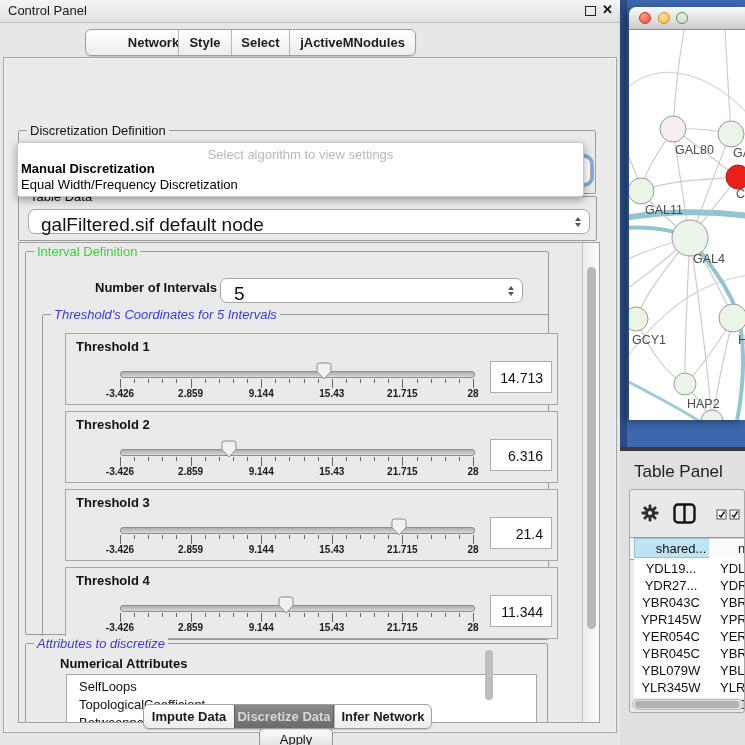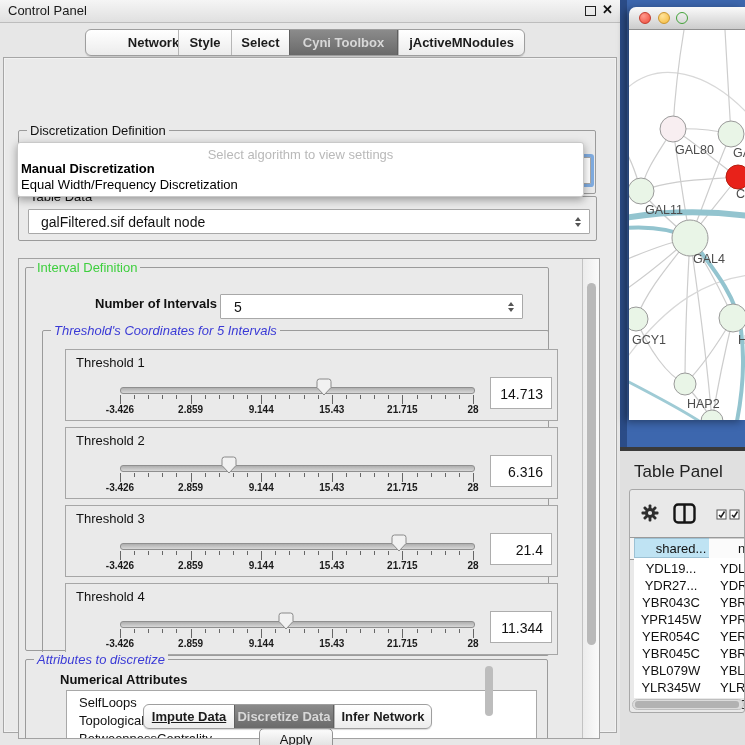--- a/index.html
+++ b/index.html
@@ -28,50 +28,50 @@
      border:1px solid #a6a6a6;background:#eaeaea;box-shadow:inset 0 0 0 1px #f2f2f2;}
 
   .group{position:absolute;border:1px solid #9b9b9b;border-radius:2px;box-sizing:border-box;}
   .group-label{position:absolute;top:-8px;left:8px;background:#eaeaea;padding:0 3px;font-size:13px;color:#111;white-space:nowrap;}
   .gl-green{color:var(--c-green);}
   .gl-blue{color:var(--c-blue);font-style:italic;}
 
   .g-alg{left:14px;top:72px;width:578px;height:64px;}
   .g-td{left:14px;top:138px;width:579px;height:45px;}
 
-  .combo{position:absolute;background:#fff;border:1px solid #a8a8a8;border-radius:1px;box-sizing:border-box;
-     font-size:14px;color:#111;}
+  .combo{position:absolute;background:#fff;border:1px solid #a8a8a8;border-radius:7px;box-sizing:border-box;
+     font-size:19px;color:#111;}
   .combo-alg{left:24px;top:99px;width:563px;height:27px;z-index:5;
      box-shadow:0 0 0 3px rgba(100,155,220,.8);}
   .combo-td{left:24px;top:151px;width:562px;height:25px;}
   .combo-text{position:absolute;left:12px;top:4px;}
   .stepper{position:absolute;right:8px;top:50%;transform:translateY(-50%);display:flex;flex-direction:column;gap:2px;align-items:center;}
   .arr-up{width:0;height:0;border-left:3.5px solid transparent;border-right:3.5px solid transparent;border-bottom:4.5px solid #555;}
   .arr-dn{width:0;height:0;border-left:3.5px solid transparent;border-right:3.5px solid transparent;border-top:4.5px solid #555;}
 
   .popup{position:absolute;left:13px;top:84px;width:565px;height:53px;background:#fff;
      border:1px solid #c9c9c9;border-radius:3px;box-shadow:0 3px 8px rgba(0,0,0,.35);z-index:20;}
   .popup-prompt{position:absolute;left:0;top:4px;width:100%;text-align:center;font-size:13px;color:#b9b9b9;}
   .popup-opt{position:absolute;left:3px;font-size:13px;color:#000;white-space:nowrap;}
   .popup-opt.b{font-weight:bold;}
 
   .scrollpane{position:absolute;left:14px;top:184px;width:582px;height:481px;
-     border:1px solid #a2a2a2;background:#eaeaea;overflow:hidden;box-sizing:border-box;margin-top:16px;}
+     border:1px solid #a2a2a2;background:#eaeaea;overflow:hidden;box-sizing:border-box;}
   .vscroll{position:absolute;left:563px;top:0;width:17px;height:480px;
      background:linear-gradient(to right,#ececec,#fbfbfb);border-left:1px solid #c2c2c2;}
   .vthumb{position:absolute;left:4px;top:24px;width:9px;height:362px;background:#b9b9b9;border-radius:5px;}
 
   .g-interval{left:6px;top:8px;width:524px;height:384px;}
   .lbl-ni{position:absolute;left:69px;top:28px;font-size:13px;font-weight:bold;color:#111;}
   .spinner{left:194px;top:26px;width:303px;height:25px;}
   .spinner-val{position:absolute;left:13px;top:4px;}
   .g-thr{left:16px;top:62px;width:507px;height:326px;}
 
   .thr-panel{position:absolute;left:22px;width:493px;height:72px;border:1px solid #a6a6a6;background:#eaeaea;box-sizing:border-box;}
-  .thr-label{position:absolute;left:10px;top:5px;font-size:13px;font-weight:normal;color:#111;}
+  .thr-label{position:absolute;left:10px;top:5px;font-size:13px;font-weight:bold;color:#111;}
   .thr-track{position:absolute;left:54px;top:37px;width:353px;height:5px;border:1px solid #8f8f8f;
      border-radius:3px;background:linear-gradient(#aeaeae,#d8d8d8);}
   .thr-thumb{position:absolute;top:28px;width:16px;height:18px;}
   .tick{position:absolute;width:1px;background:#666;top:0;}
   .tick-row{position:absolute;left:54px;top:45px;width:354px;height:10px;}
   .axis-lbl{position:absolute;top:54px;width:44px;text-align:center;font-size:10px;font-weight:bold;color:#1a1a1a;}
   .thr-value{position:absolute;left:424px;top:27px;width:62px;height:32px;background:#fff;border:1px solid #adadad;
      font-size:14px;color:#111;text-align:right;line-height:32px;padding-right:8px;box-sizing:border-box;}
 
   .g-attrs{left:6px;top:400px;width:523px;height:90px;}
@@ -134,23 +134,20 @@
             <circle cx="3" cy="11.8" r="2.4" fill="#3f9f3f" stroke="#2f7a2f"></circle>
             <circle cx="8.3" cy="8" r="2" fill="#8fd282" stroke="#4f9a44"></circle>
           </svg>
           <span>Network</span>
         </div>
         <div class="tab sep" style="width: 53px;">
           <span>Style</span>
         </div>
         <div class="tab sep" style="width: 58px;">
           <span>Select</span>
-        </div>
-        <div class="tab sel" style="width: 109px;">
-          <span>Cyni Toolbox</span>
         </div>
         <div class="tab sep" style="width: 126px;">
           <span>jActiveMNodules</span>
         </div>
       </div>
 
     <div class="content">
 
       <div class="group g-alg">
         <span class="group-label">Discretization Definition</span>
@@ -385,21 +382,21 @@
 
         <div class="vscroll">
           <div class="vthumb"></div>
         </div>
       </div>
 
       <button class="apply">Apply</button>
     </div>
 
     <div class="tabbar" id="bottomTabs">
-        <div class="tab" style="width: 90px; text-decoration: underline;">
+        <div class="tab" style="width: 90px;">
           <span>Impute Data</span>
         </div>
         <div class="tab sel" style="width: 100px;">
           <span>Discretize Data</span>
         </div>
         <div class="tab sep" style="width: 97px;">
           <span>Infer Network</span>
         </div>
       </div>
   </div>

